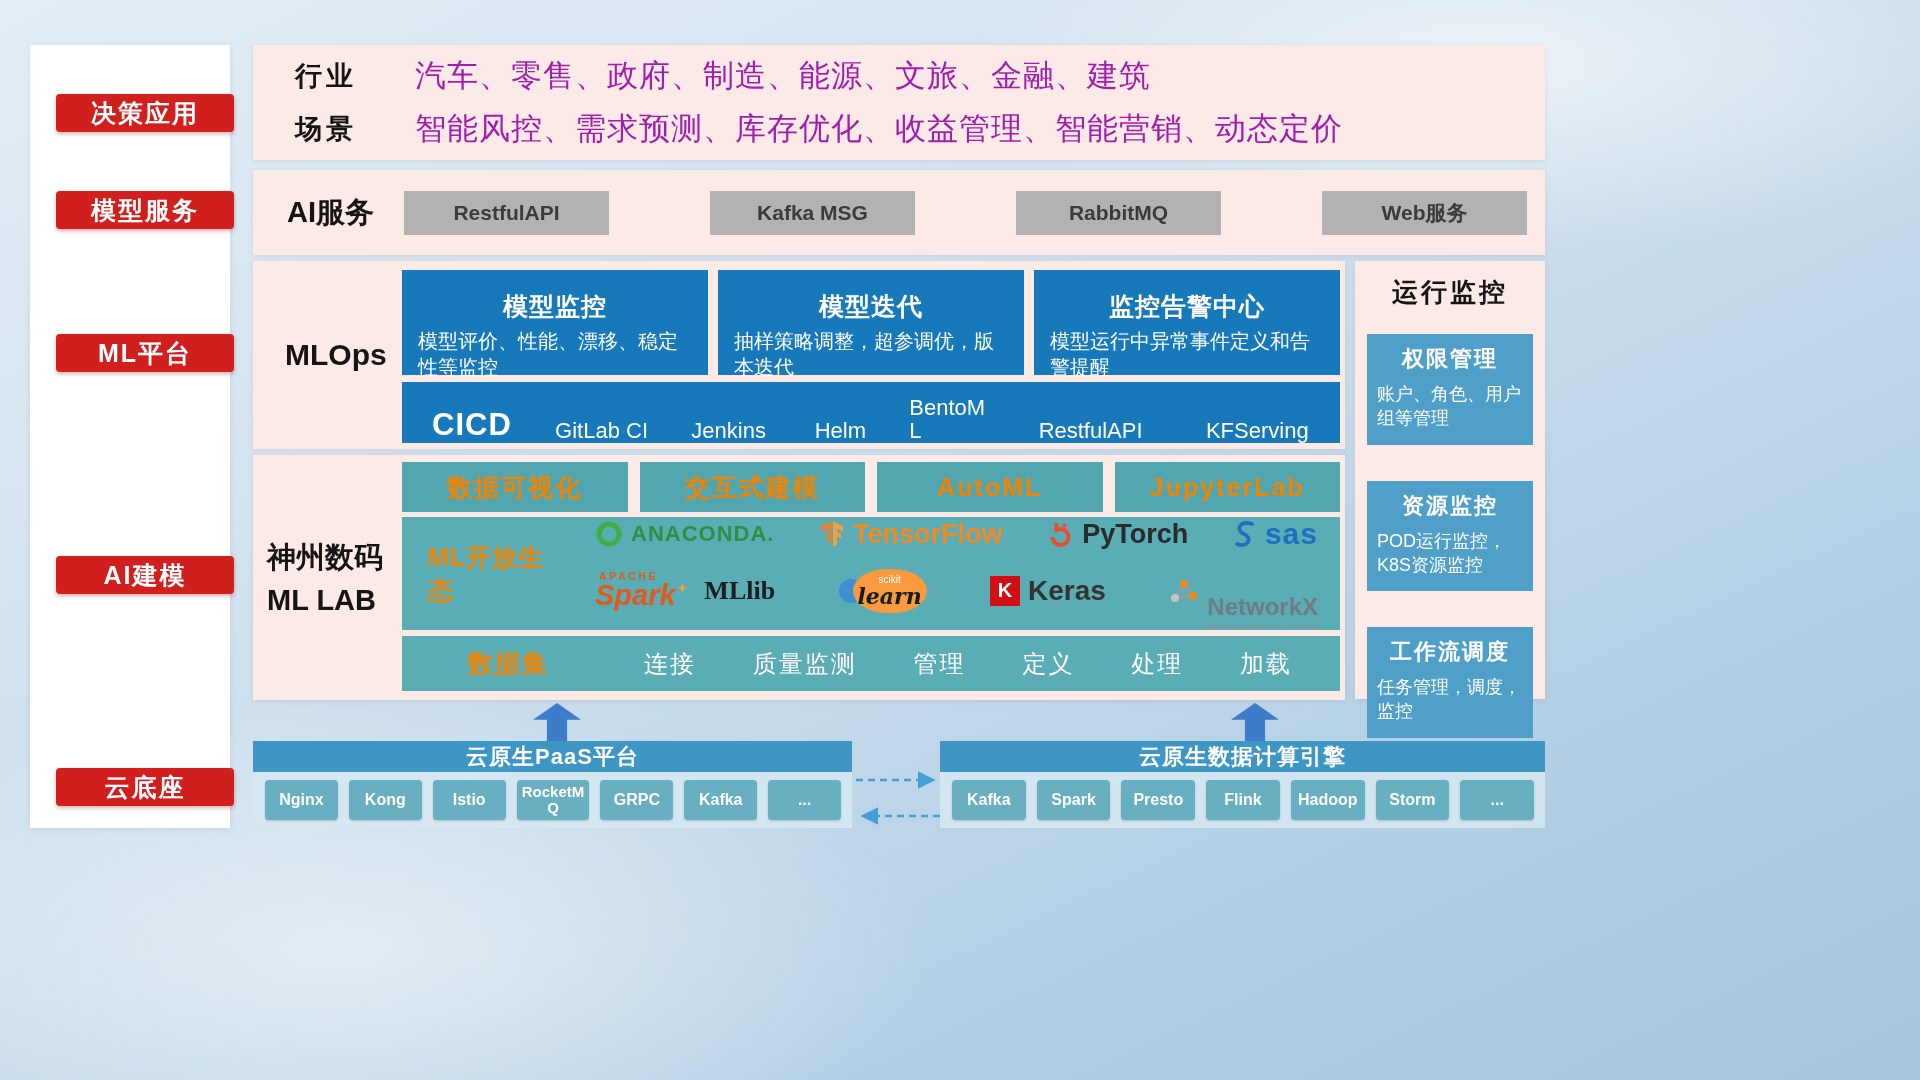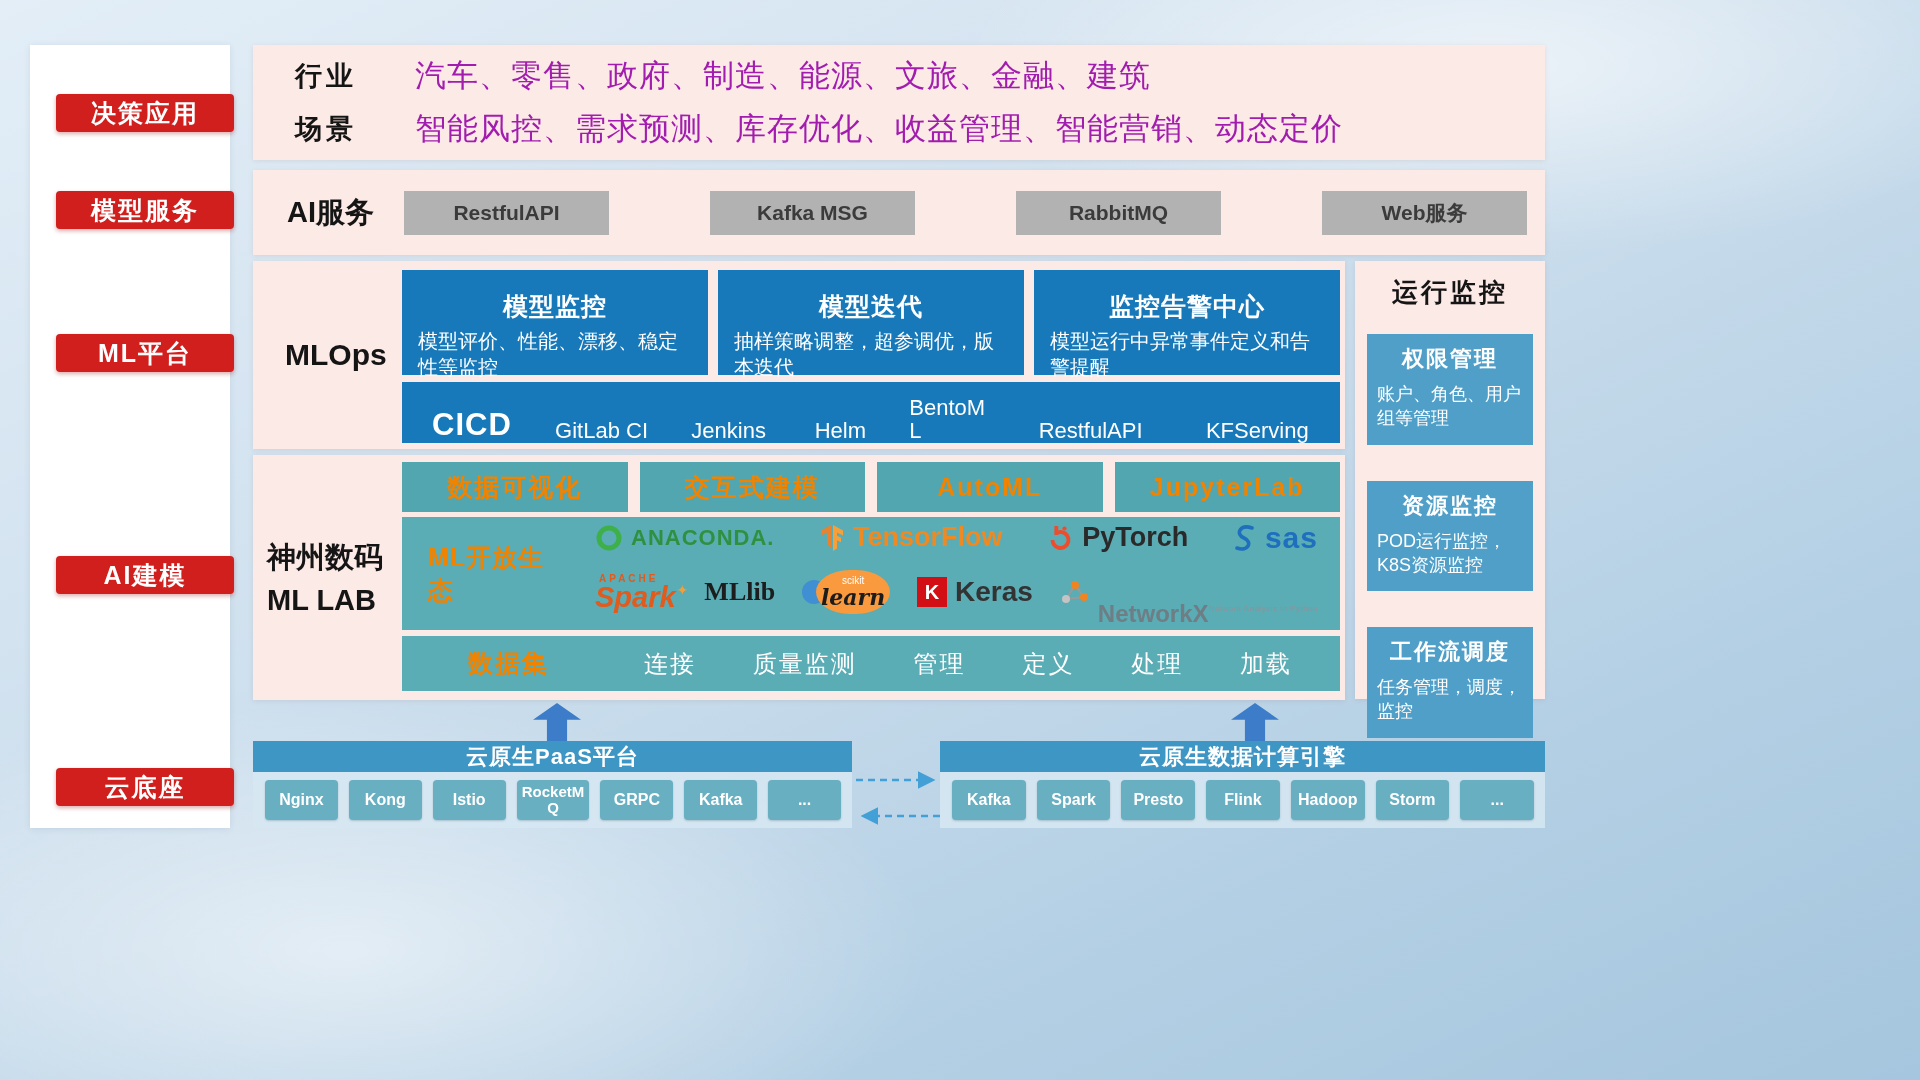--- a/index.html
+++ b/index.html
@@ -81,21 +81,21 @@
   .mllib-txt { font-size:26px; font-weight:bold; color:#1d1d1d; margin-left:8px;font-family:Liberation Serif, serif; }
   .sk-wrap { position:relative; display:inline-flex; align-items:center; }
   .sk-dot { width:24px; height:24px; border-radius:50%; background:#3f8fd2; margin-right:-10px; }
   .sk-blob { position:relative; background:#f89a3d; border-radius:50%/55%; width:74px; height:44px;
              display:flex; flex-direction:column; align-items:center; justify-content:center; }
   .sk-small { font-size:10px; color:#fff; line-height:1; }
   .sk-learn { font-family:"DejaVu Serif",serif; font-style:italic; font-weight:bold; font-size:22px; color:#1c1c1c; line-height:1; }
   .keras-k { width:30px; height:30px; background:#d10f15; color:#fff; font-weight:bold; font-size:20px;
              display:flex; align-items:center; justify-content:center; }
   .keras-txt { font-size:28px; font-weight:bold; color:#333; }
-  .nx-col { display:flex; flex-direction:row; line-height:1;margin-top:44px; }
+  .nx-col { display:flex; flex-direction:column; line-height:1;margin-top:44px; }
   .nx-txt { font-size:24px; font-weight:bold; color:#6f7d85; }
   .nx-sub { font-size:8px; color:#8b949a; letter-spacing:.5px; margin-top:3px; }
   .dataset-row { position:absolute; left:149px; top:181px; width:938px; height:55px; background:#5aacb5;
                  display:flex; align-items:center; padding:0 48px 0 66px; }
   .ds-label { font-size:25px; font-weight:bold; color:#f08300; letter-spacing:2px; }
   .ds-items { flex:1; display:flex; justify-content:space-between; margin-left:95px; color:#fff;
               font-size:24px; letter-spacing:2px; }
 
   
   .bgroup { position:absolute; top:741px; }

